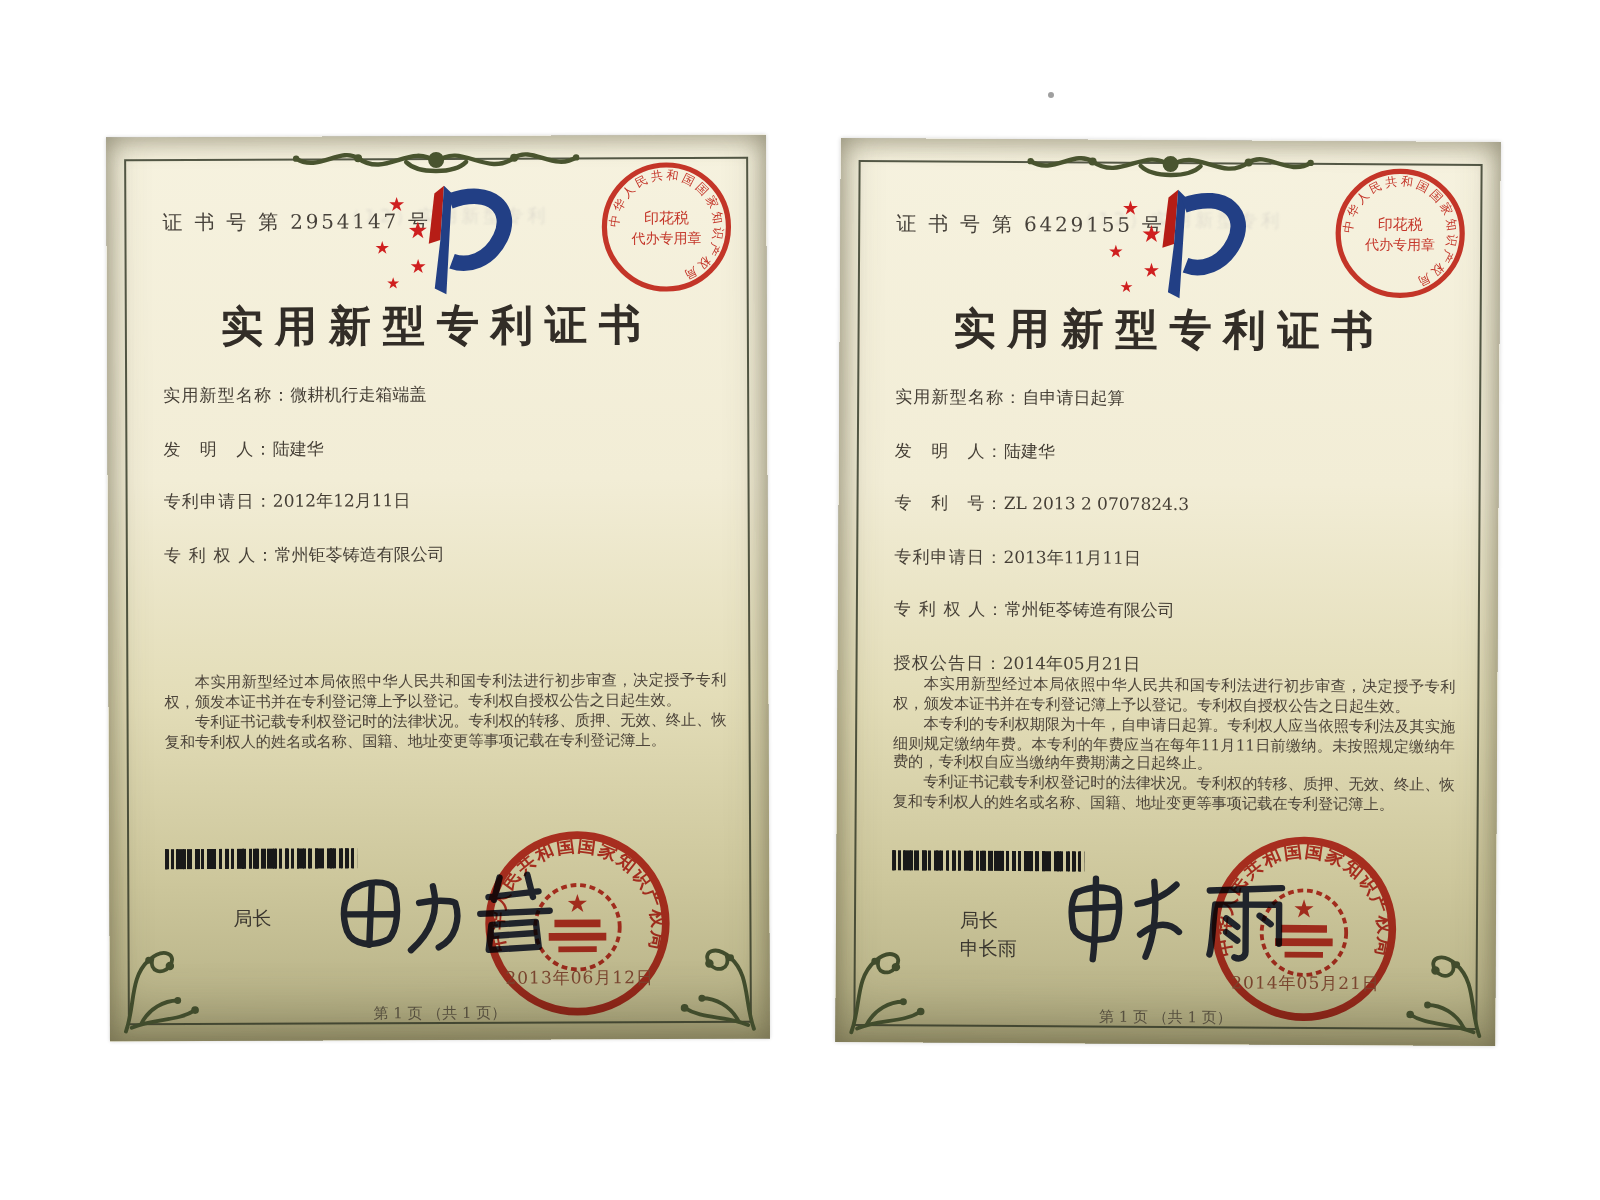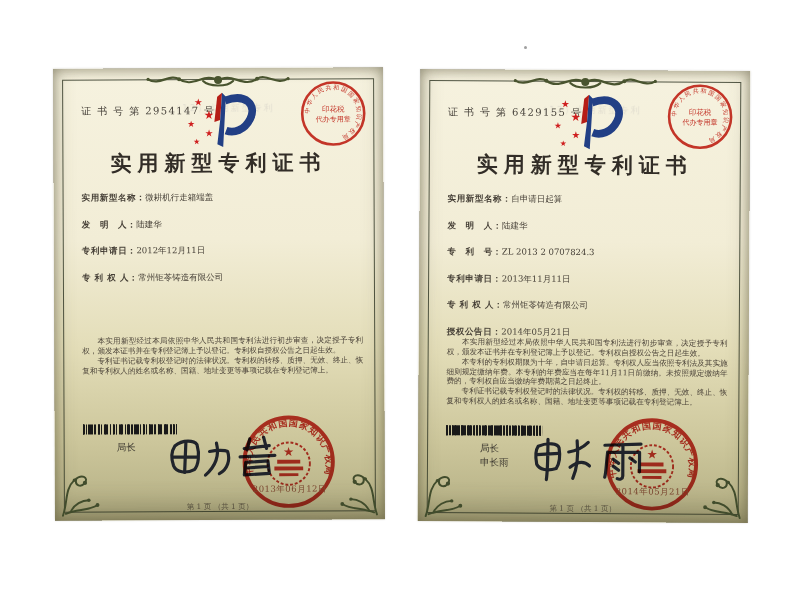--- a/index.html
+++ b/index.html
@@ -23,31 +23,31 @@
            font-size:10px;letter-spacing:1.4px;color:#46413a;white-space:nowrap;}
   .logo{position:absolute;left:50%;top:20px;transform:translateX(-50%);}
   .corner-seal{position:absolute;right:15px;top:11px;width:70px;height:70px;opacity:.93;
                mix-blend-mode:multiply;}
   .title{position:absolute;left:0;right:0;top:81px;text-align:center;
          font-family:"DejaVu Serif",serif;font-size:21px;font-weight:bold;
          letter-spacing:6px;color:#322d27;}
   .rows{position:absolute;left:28px;right:22px;top:124px;}
   .row{height:26.6px;font-size:8.5px;color:#453f36;white-space:nowrap;
        font-family:"DejaVu Serif",serif;}
-  .row .label{letter-spacing:.6px;font-weight:bold;}
+  .row .label{letter-spacing:.6px;}
   .body-text{position:absolute;left:28px;right:21px;top:268px;font-size:7.6px;
              line-height:1.3;color:#4c443a;text-align:justify;
              font-family:"DejaVu Serif",serif;}
   .body-text p{margin:0;text-indent:2em;}
   .barcode{position:absolute;left:28px;top:356px;width:96px;height:10px;
            background:
              repeating-linear-gradient(90deg,#191919 0 1.5px,transparent 1.5px 3px),
              repeating-linear-gradient(90deg,#191919 0 1px,transparent 1px 5.5px),
              repeating-linear-gradient(90deg,#191919 0 2px,transparent 2px 7.5px);}
-  .director-row{position:absolute;left:62px;top:372px;font-size:9.5px;color:#3b372f;
+  .director-row{position:absolute;left:62px;top:385px;font-size:9.5px;color:#3b372f;
                 font-family:"DejaVu Serif",serif;line-height:14px;}
   .signature{position:absolute;left:100px;top:364px;width:150px;height:50px;}
   .emblem-seal{position:absolute;left:186px;top:346px;width:96px;height:96px;
                mix-blend-mode:multiply;opacity:.92;}
   .seal-date{position:absolute;left:168px;top:416px;width:134px;text-align:center;
              font-size:8.5px;color:#79452f;letter-spacing:.5px;z-index:3;
              font-family:"DejaVu Serif",serif;}
   .page-info{position:absolute;left:0;right:0;top:434px;text-align:center;
              font-size:7.5px;color:#57503f;font-family:"DejaVu Serif",serif;}
   .sig-path{stroke:#20242b;stroke-width:2.3;fill:none;stroke-linecap:round;stroke-linejoin:round;}

